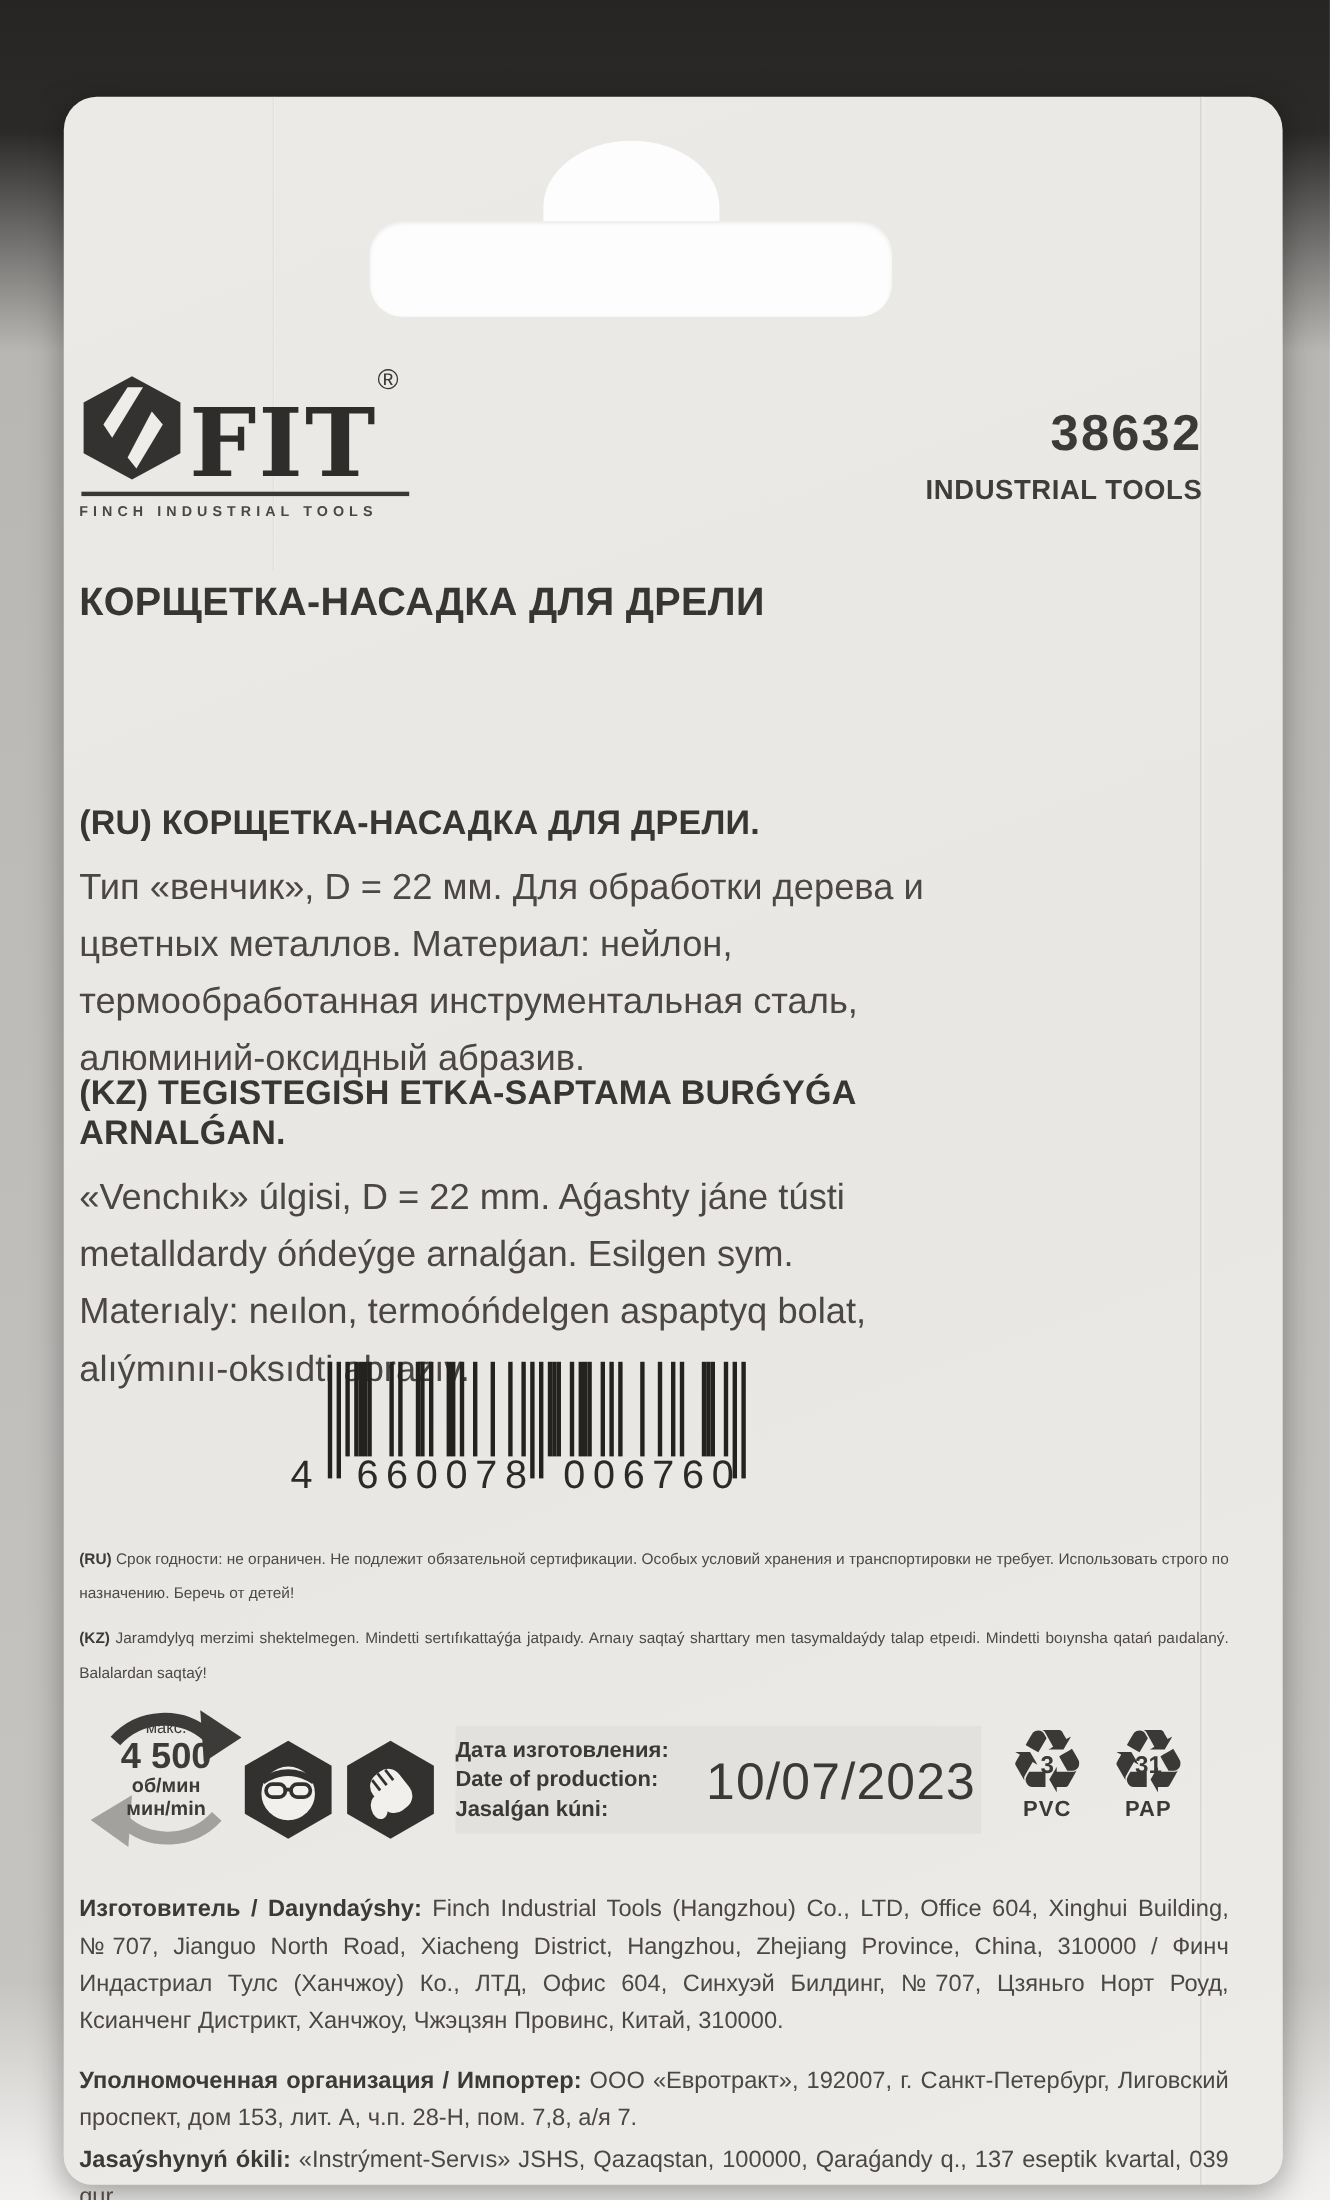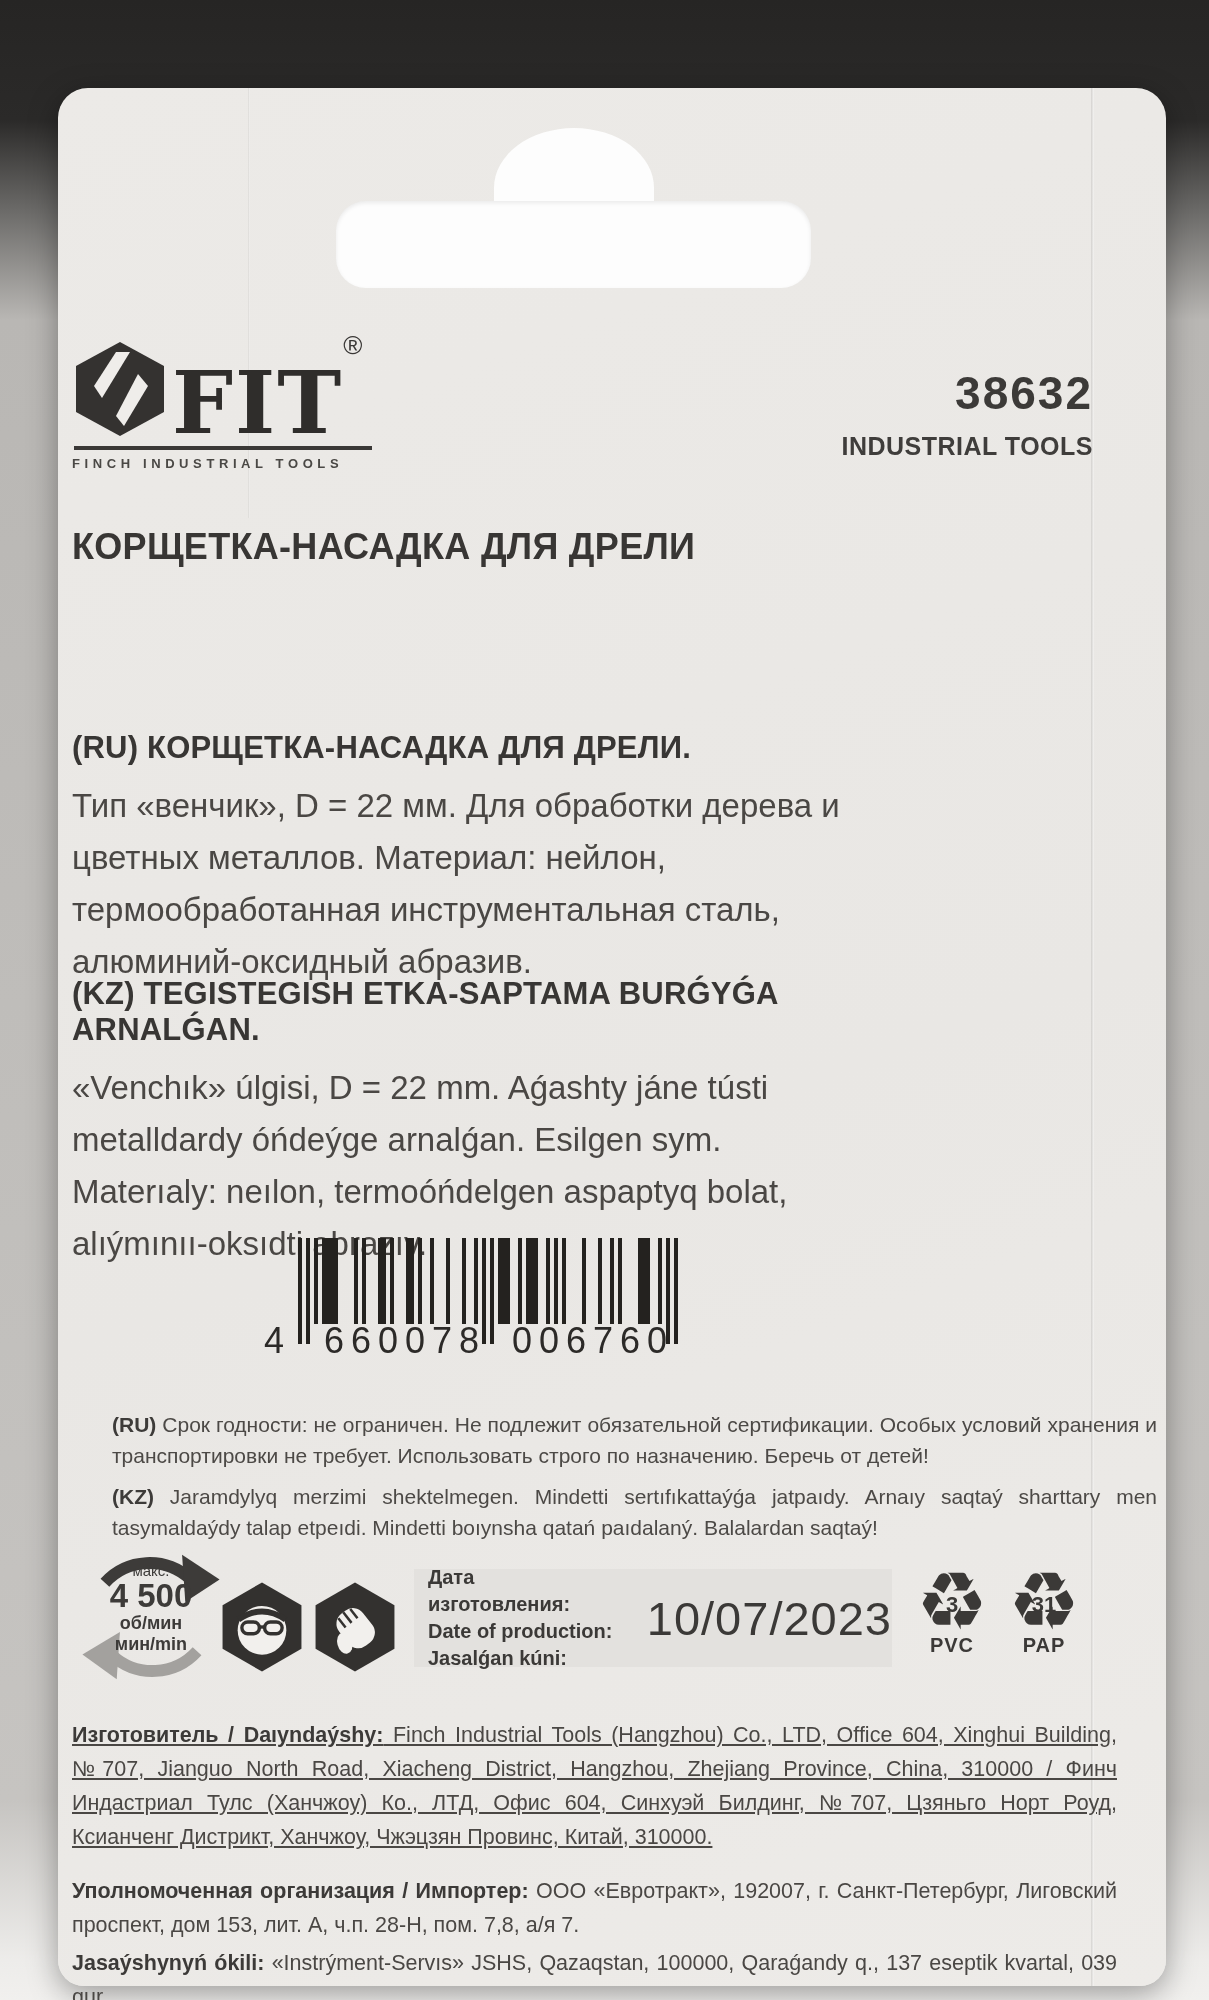--- a/index.html
+++ b/index.html
@@ -53,53 +53,53 @@
   .barcode{position:absolute;left:240px;top:1150px;width:380px;height:150px;}
   .bars{position:absolute;left:0;top:0;width:380px;height:108px;}
   .bars i{position:absolute;top:0;width:4px;height:86px;background:#24221f;}
   .bars i.g{height:106px;}
   .bc-digits{position:absolute;top:82px;font-size:36px;color:#2c2a28;letter-spacing:7px;}
   .bc-first{left:-34px;letter-spacing:0;}
   .bc-left{left:26px;}
   .bc-right{left:214px;}
 
   
-  .fine{position:absolute;left:14px;width:1045px;font-size:21px;line-height:31px;color:#4c4946;text-align:justify;margin-left:40px;}
+  .fine{position:absolute;left:14px;width:1045px;font-size:14px;line-height:31px;color:#4c4946;text-align:justify;}
   .fine b{font-weight:bold;color:#3d3b39;}
   .fine-ru{top:1300px;}
   .fine-kz{top:1372px;}
 
   
   .icon-row{position:absolute;left:0;top:1452px;width:1100px;height:170px;}
   .rpm{position:absolute;left:18px;top:2px;width:150px;height:155px;}
   .rpm svg{position:absolute;left:0;top:0;}
   .rpm-text{position:absolute;left:0;top:20px;width:150px;text-align:center;color:#3d3b39;}
   .rpm-max{font-size:15px;line-height:17px;}
   .rpm-val{font-size:33px;line-height:34px;font-weight:bold;}
   .rpm-unit{font-size:18px;line-height:21px;font-weight:bold;}
   .rpm-unit2{font-size:18px;line-height:21px;font-weight:bold;}
   .hex-icon{position:absolute;top:40px;}
   .hex-goggles{left:162px;}
   .hex-gloves{left:255px;}
 
   .date-block{position:absolute;left:356px;top:29px;width:478px;height:98px;background:#e3e1de;display:flex;align-items:center;}
-  .date-labels{margin-left:14px;font-size:20px;line-height:27px;font-weight:bold;color:#3b3937;}
+  .date-labels{font-size:20px;line-height:27px;font-weight:bold;color:#3b3937;}
   .date-value{margin-left:34px;font-size:47px;color:#3b3937;letter-spacing:1px;}
 
   .recycle{position:absolute;top:22px;width:92px;text-align:center;color:#3b3937;}
   .re-pvc{left:848px;}
   .re-pap{left:940px;}
   .re-glyph{font-family:"DejaVu Sans",sans-serif;font-size:80px;line-height:80px;display:block;}
   .re-num{position:absolute;left:0;top:30px;width:92px;text-align:center;font-size:22px;font-weight:bold;}
   .re-label{font-size:20px;font-weight:bold;letter-spacing:1px;margin-top:-8px;display:block;}
 
   
   .legal{position:absolute;left:14px;width:1045px;font-size:21.5px;line-height:34px;color:#4a4744;text-align:justify;}
   .legal b{color:#3c3a38;}
-  .maker{top:1608px;text-decoration:underline;}
+  .maker{top:1608px;}
   .importer{top:1764px;}
   .rep{top:1836px;}
 </style>
 </head>
 <body>
 
 <div class="card">
   <div class="fold-line"></div>
   <div class="crease"></div>
 

